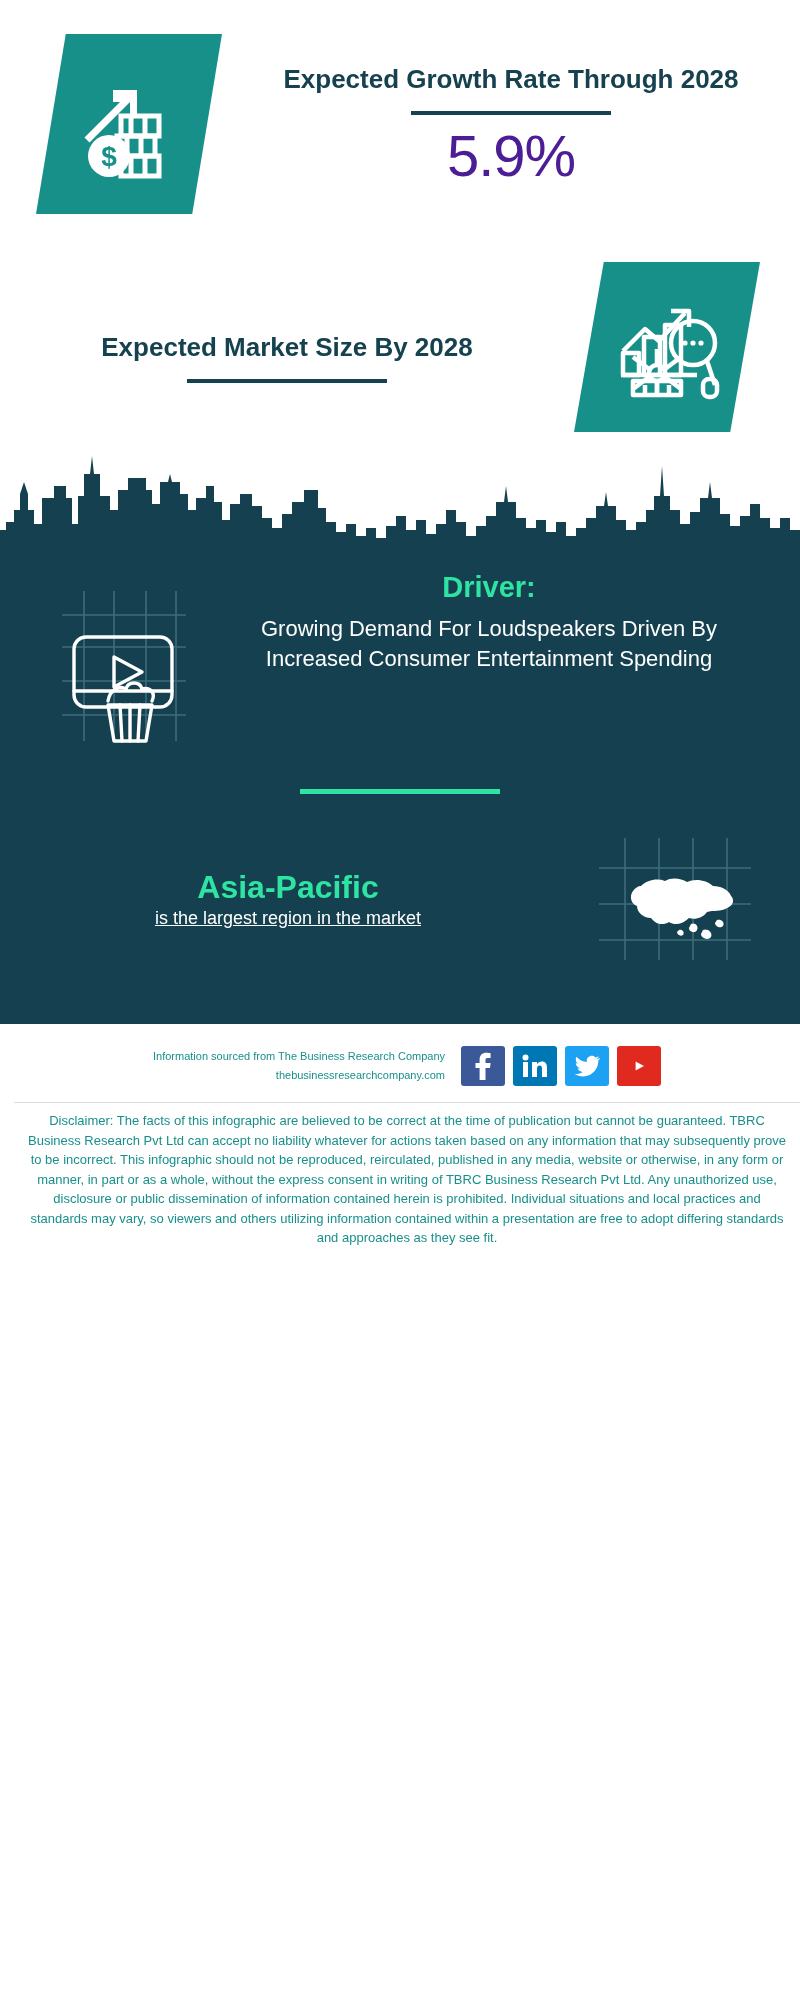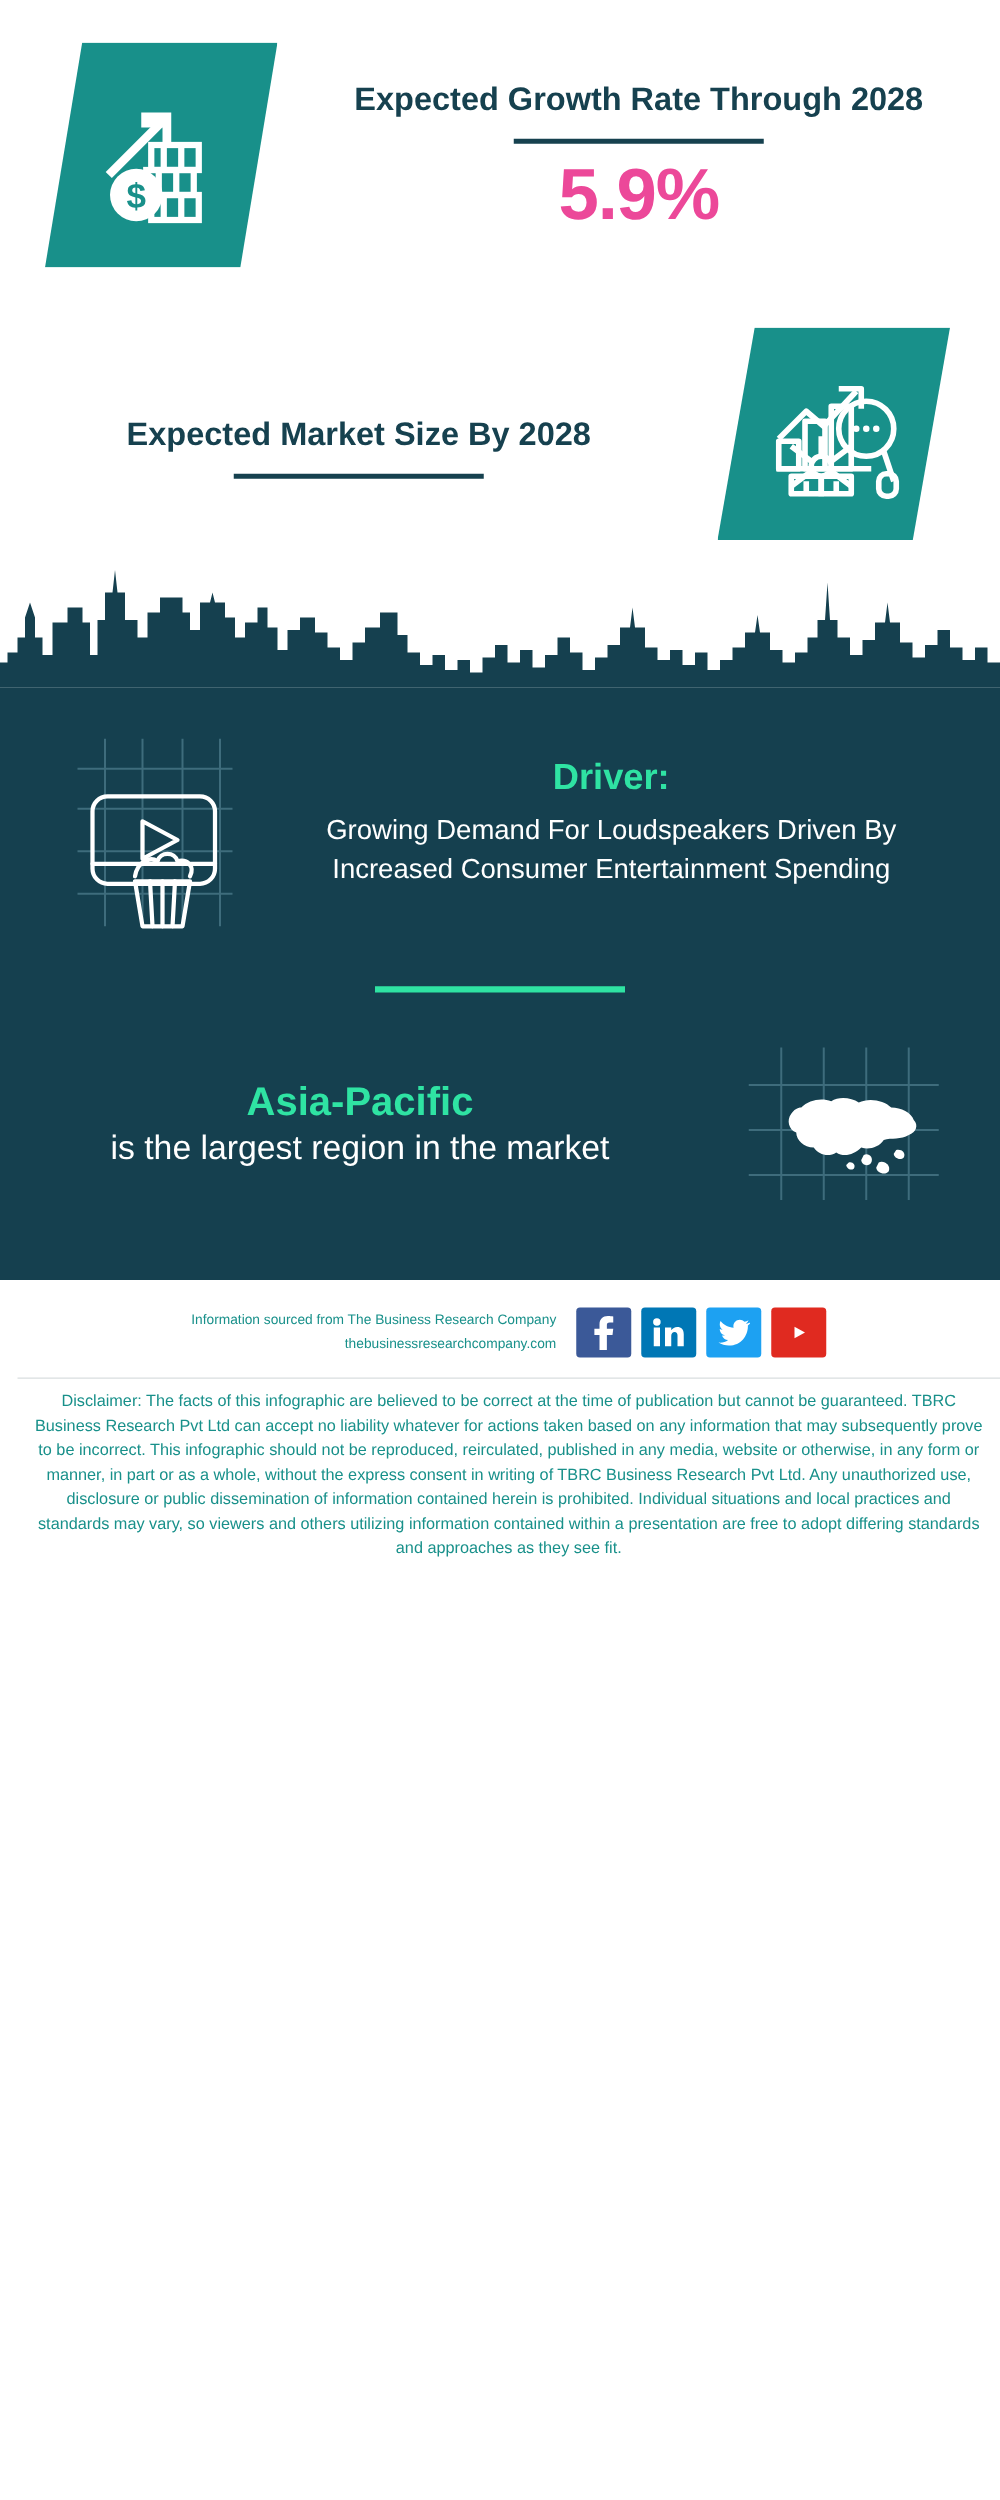--- a/index.html
+++ b/index.html
@@ -45,55 +45,55 @@
 
   .stat-text { flex:1; text-align:center; }
   .stat-label {
     color:#16414f; font-weight:bold; font-size:26px; line-height:1.28;
   }
   .divider-dark {
     width:200px; height:4px; background:#16414f;
     margin:14px auto 12px auto;
   }
   .stat-value {
-    color:#ec4899; font-weight:bold; font-size:58px; line-height:1;
+    color:#4c1d95; font-weight:normal; font-size:58px; line-height:1;
     letter-spacing:-1px;
   }
 
   .stat-row.two { padding:48px 0 0 0; }
   .stat-row.two .stat-text { order:1;margin-top:32px; }
   .stat-row.two .icon-wrap { order:2; margin-right:40px; }
 
   
   .dark-zone {
     position:relative; background:#15404f; padding-bottom:6px;
   }
   .skyline { display:block; width:800px; height:118px; margin-bottom:-1px; }
 
   .driver-block {
-    display:flex; align-items:center; padding:22px 0 0 0;
+    display:flex; align-items:flex-start; padding:22px 0 0 0;
   }
   .driver-icon-cell { width:230px; display:flex; justify-content:center; padding-top:14px; }
   .driver-text { flex:1; padding-right:52px; text-align:center; }
   .driver-heading {
     color:#2fe3a3; font-weight:bold; font-size:29px; margin-bottom:10px;
   }
   .driver-body {
     color:#ffffff; font-weight:normal; font-size:22px; line-height:1.38;
   }
 
   .mint-rule {
     width:200px; height:5px; background:#2fe3a3;
     margin:44px auto 40px auto;
   }
 
   .region-block { display:flex; align-items:center; padding:0 0 54px 0; }
   .region-text { flex:1; text-align:center; padding-left:26px; }
   .region-name { color:#2fe3a3; font-weight:bold; font-size:32px; line-height:1.2; }
-  .region-sub { color:#ffffff; font-size:27px; line-height:1.3; font-weight:normal; }
+  .region-sub { color:#ffffff; font-size:18px; line-height:1.3; font-weight:normal;text-decoration:underline; }
   .region-map-cell { width:250px; display:flex; justify-content:center; }
 
   
   .footer { background:#ffffff; padding:10px 0 0 14px; }
   .footer-top {
     display:flex; align-items:center; justify-content:center; gap:16px;
     padding:12px 24px 10px 24px;
   }
   .footer-src { text-align:right; }
   .footer-src div { color:#18908a; font-size:11px; line-height:1.7; }

